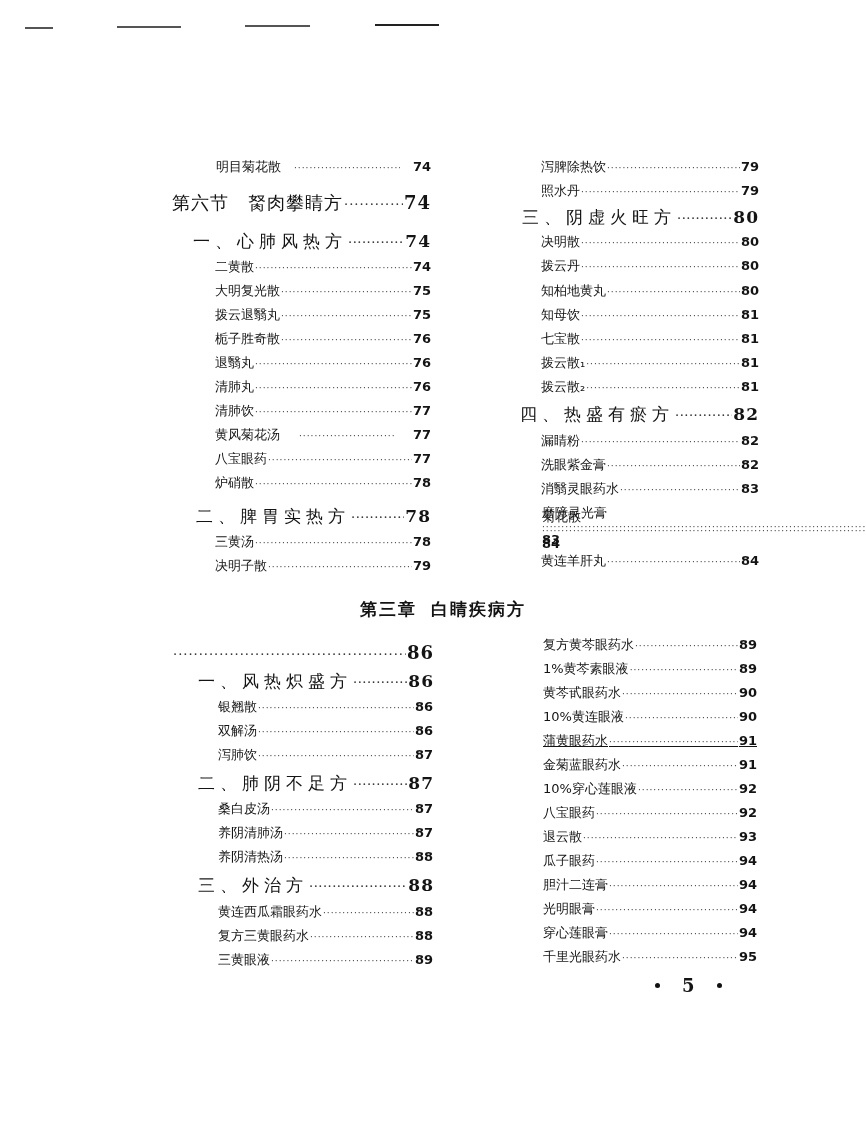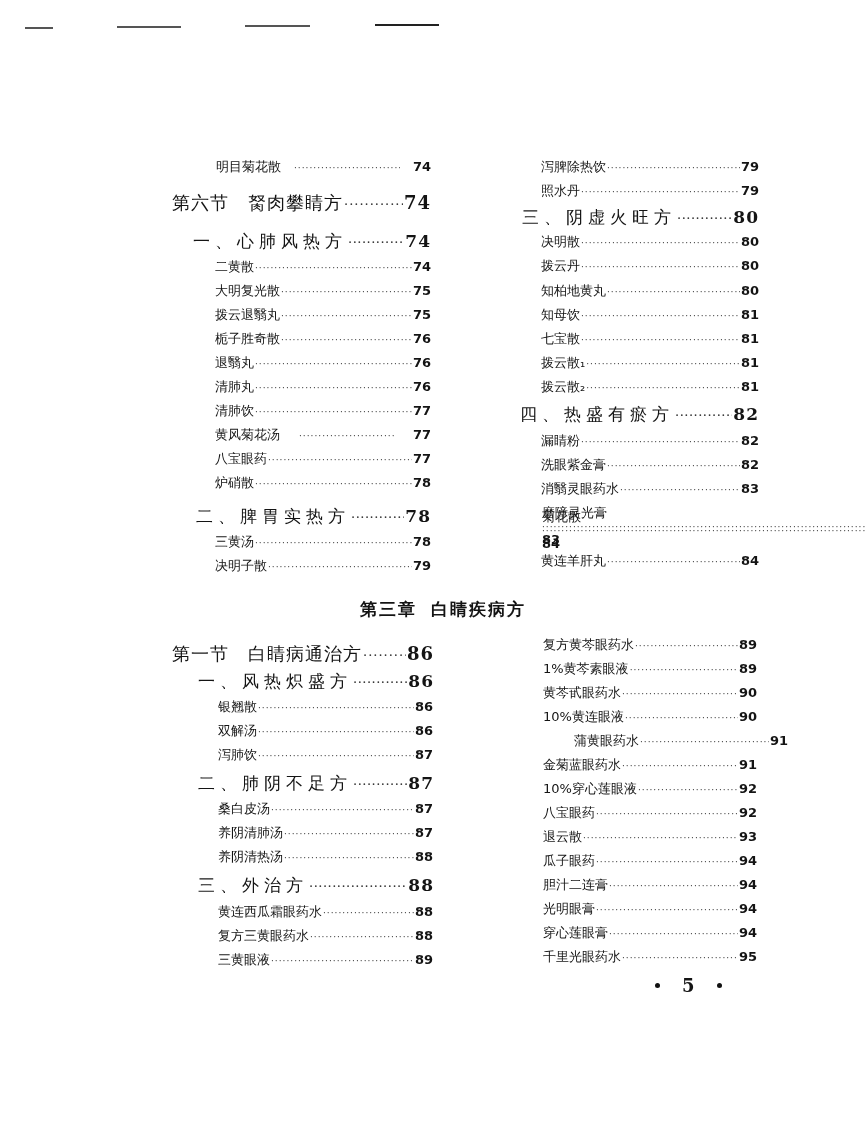--- a/index.html
+++ b/index.html
@@ -208,21 +208,20 @@
       <span class="pg">84</span>
     </div>
 </div>
 
 <div class="chapter">
   <span>第三章</span><span class="gap"></span><span>白睛疾病方</span>
 </div>
 
 <div>
   <div class="row sec" style="left:172px;top:642px;width:262px;">
-      <span class="lbl">第一节　白睛病通治方</span>
       <span class="dots"></span>
       <span class="pg">86</span>
     </div>
   <div class="row sub" style="left:198px;top:670px;width:236px;">
       <span class="lbl">一、风热炽盛方</span>
       <span class="dots"></span>
       <span class="pg">86</span>
     </div>
   <div class="row item" style="left:218px;top:698px;width:215px;">
       <span class="lbl">银翘散</span>
@@ -295,21 +294,21 @@
   <div class="row item" style="left:543px;top:684px;width:214px;">
       <span class="lbl">黄芩甙眼药水</span>
       <span class="dots"></span>
       <span class="pg">90</span>
     </div>
   <div class="row item" style="left:543px;top:708px;width:214px;">
       <span class="lbl">10%黄连眼液</span>
       <span class="dots"></span>
       <span class="pg">90</span>
     </div>
-  <div class="row item" style="left:574px;top:732px;width:214px;">
+  <div class="row item" style="left:543px;top:732px;width:214px;text-decoration:underline;">
       <span class="lbl">蒲黄眼药水</span>
       <span class="dots"></span>
       <span class="pg">91</span>
     </div>
   <div class="row item" style="left:543px;top:756px;width:214px;">
       <span class="lbl">金菊蓝眼药水</span>
       <span class="dots"></span>
       <span class="pg">91</span>
     </div>
   <div class="row item" style="left:543px;top:780px;width:214px;">

